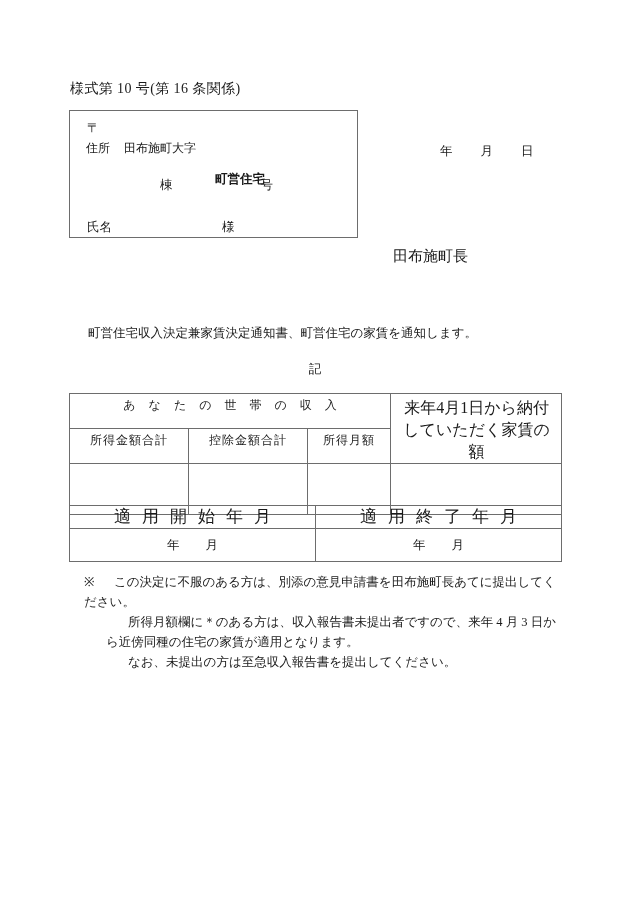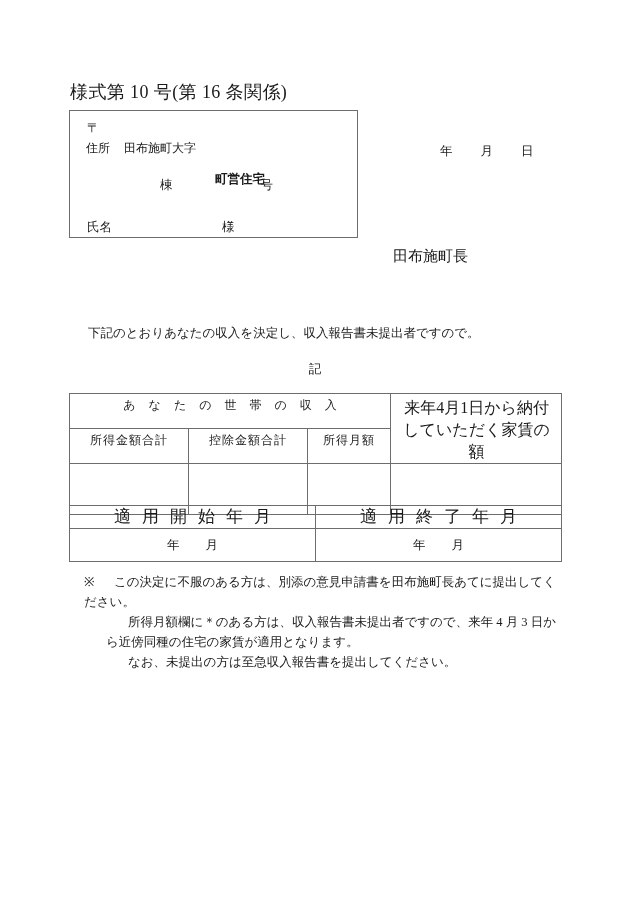--- a/index.html
+++ b/index.html
@@ -20,21 +20,21 @@
     left: 0; top: 0;
     width: 630px;
     height: 915px;
   }
 
   
   .form-number {
     position: absolute;
     left: 70px;
     top: 80px;
-    font-size: 18px;
+    font-size: 14px;
     letter-spacing: 0.4px;
     white-space: nowrap;
   }
 
   
   .addressee-box {
     position: absolute;
     left: 69px;
     top: 110px;
     width: 289px;
@@ -240,21 +240,21 @@
     </div>
   </div>
 
   <div class="date-line">
     <span>年</span><span class="d-gap"></span><span>月</span><span class="d-gap"></span><span>日</span>
   </div>
 
   <div class="issuer">田布施町長</div>
 
 
-  <div class="body-text">下記のとおりあなたの収入を決定し、収入報告書未提出者ですので。</div>
+  <div class="body-text">町営住宅収入決定兼家賃決定通知書、町営住宅の家賃を通知します。</div>
 
   <div class="ki-mark">記</div>
 
   <table class="income-table">
     <colgroup>
       <col style="width:119px">
       <col style="width:119px">
       <col style="width:83px">
       <col style="width:171px">
     </colgroup>

